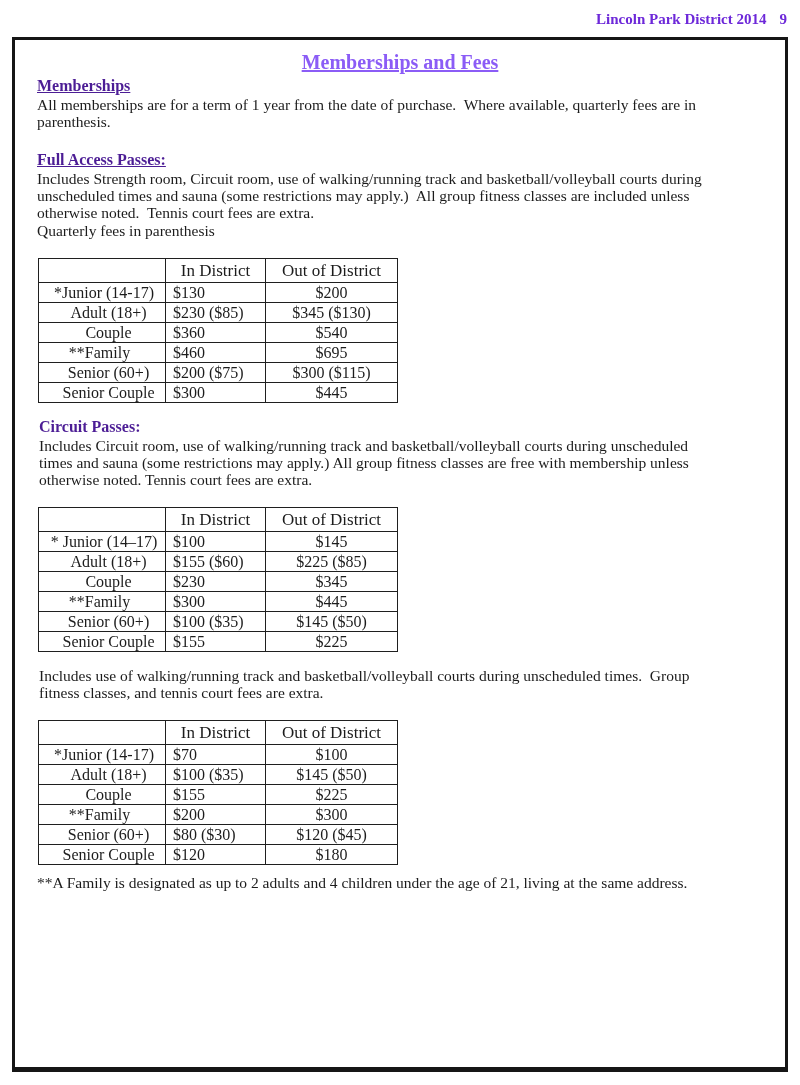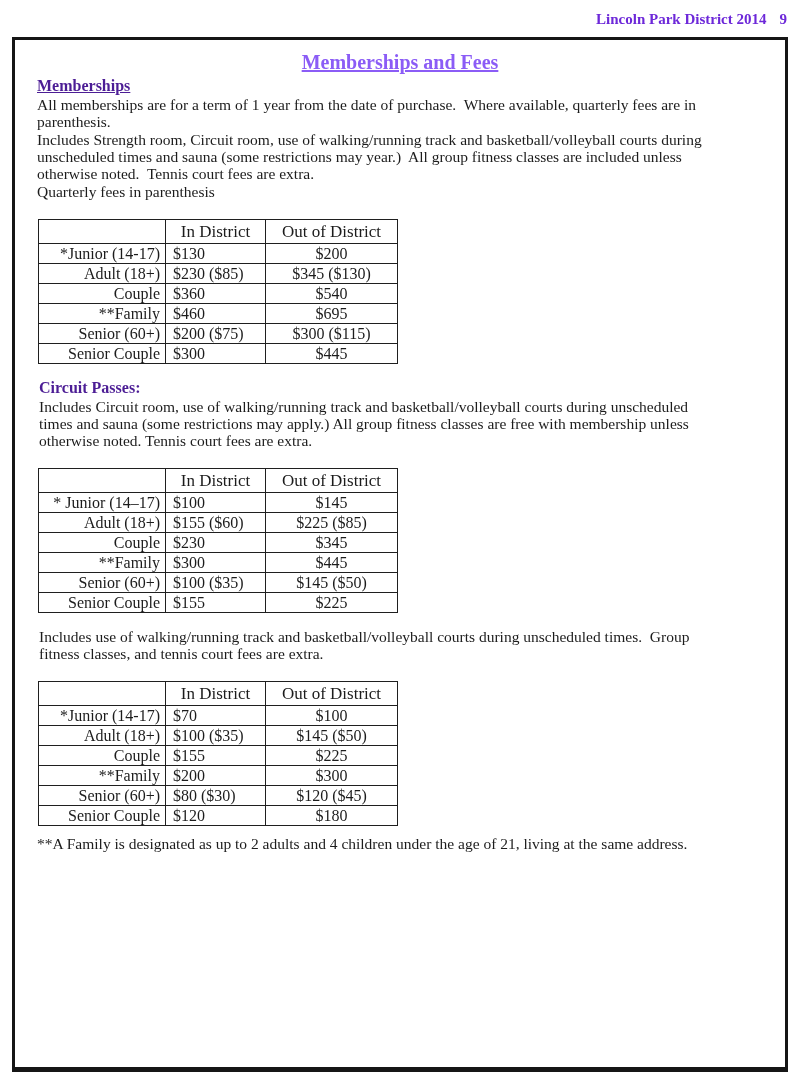--- a/index.html
+++ b/index.html
@@ -70,21 +70,21 @@
   }
   table.pricing thead th {
     font-size: 17px;
     text-align: center;
     height: 24px;
   }
   table.pricing .col0 { width: 127px; }
   table.pricing .col1 { width: 100px; }
   table.pricing .col2 { width: 132px; }
   table.pricing tbody th.col0 {
-    text-align: right;
+    text-align: center;
     padding-left: 18px;
   }
   table.pricing tbody td.col1 { text-align: left; padding-left: 7px; }
   table.pricing tbody td.col2 { text-align: center; }
   .footnote { margin-top: 9px; }
   .footnote.first { margin-top: 27px; }
 </style>
 </head>
 <body>
 
@@ -93,22 +93,23 @@
 </div>
 
 <div class="doc-box">
 
   <div class="doc-title">Memberships and Fees</div>
 
   <h2 class="u">Memberships</h2>
   <p>All memberships are for a term of 1 year from the date of purchase.  Where available, quarterly fees are in
 parenthesis.</p>
 
+  <h2 class="u sp-lg">Full Access Passes:</h2>
   <p>Includes Strength room, Circuit room, use of walking/running track and basketball/volleyball courts during
-unscheduled times and sauna (some restrictions may year.)  All group fitness classes are included unless
+unscheduled times and sauna (some restrictions may apply.)  All group fitness classes are included unless
 otherwise noted.  Tennis court fees are extra.</p>
 
   <p>Quarterly fees in parenthesis</p>
 
   <table class="pricing">
       <thead>
         <tr>
           <th class="col0"></th>
           <th class="col1">In District</th>
           <th class="col2">Out of District</th>

